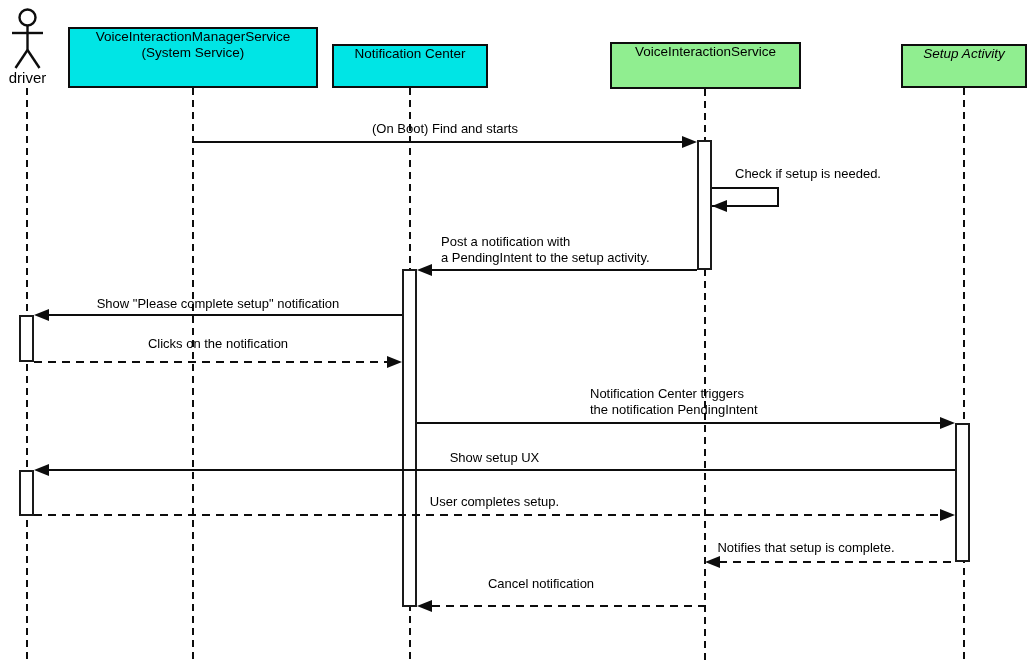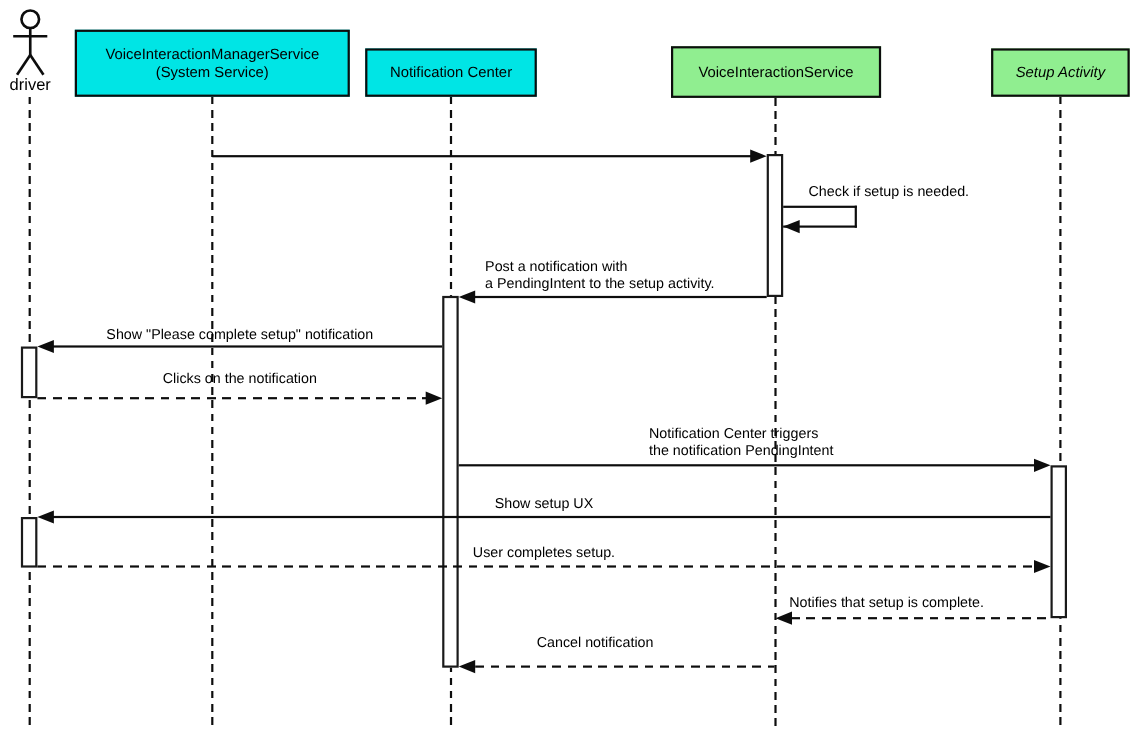--- a/index.html
+++ b/index.html
@@ -10,21 +10,20 @@
     background: #ffffff;
     font-family: "Liberation Sans", sans-serif;
     color: #000000;
     overflow: hidden;
   }
   .pbox {
     position: absolute;
     box-sizing: border-box;
     border: 2.5px solid #0d0d0d;
     display: flex;
-    align-items: center;
     justify-content: center;
     text-align: center;
     font-size: 13.5px;
     line-height: 16px;
     white-space: pre-line;
     z-index: 4;
   }
   .pbox.cyan  { background: #00e5e5; }
   .pbox.green { background: #90ee90; }
   .lifeline {
@@ -126,20 +125,21 @@
   <div class="lifeline" style="left:409px; top:88px; height:572px;"></div>
   <div class="lifeline" style="left:704px; top:89px; height:571px;"></div>
   <div class="lifeline" style="left:963px; top:88px; height:572px;"></div>
 
   <div class="activation" style="left:697px; top:140px; height:130px;"></div>
   <div class="activation" style="left:402px; top:269px; height:338px;"></div>
   <div class="activation" style="left:19px;  top:315px; height:47px;"></div>
   <div class="activation" style="left:955px; top:423px; height:139px;"></div>
   <div class="activation" style="left:19px;  top:470px; height:46px;"></div>
 
+  <div class="mlabel center" style="left:193px; top:121px; width:504px;">(On Boot) Find and starts</div>
   <div class="mline-solid" style="left:193px; top:141px; width:492px;"></div>
   <div class="arrow-right" style="left:682px; top:136px;"></div>
 
   <div class="mlabel" style="left:735px; top:166px;">Check if setup is needed.</div>
   <div class="selfloop" style="left:712px; top:187px; width:67px; height:20px;"></div>
   <div class="arrow-left" style="left:712px; top:200px;"></div>
 
   <div class="mlabel" style="left:441px; top:234px;">Post a notification with
 a PendingIntent to the setup activity.</div>
   <div class="mline-solid" style="left:430px; top:269px; width:267px;"></div>

